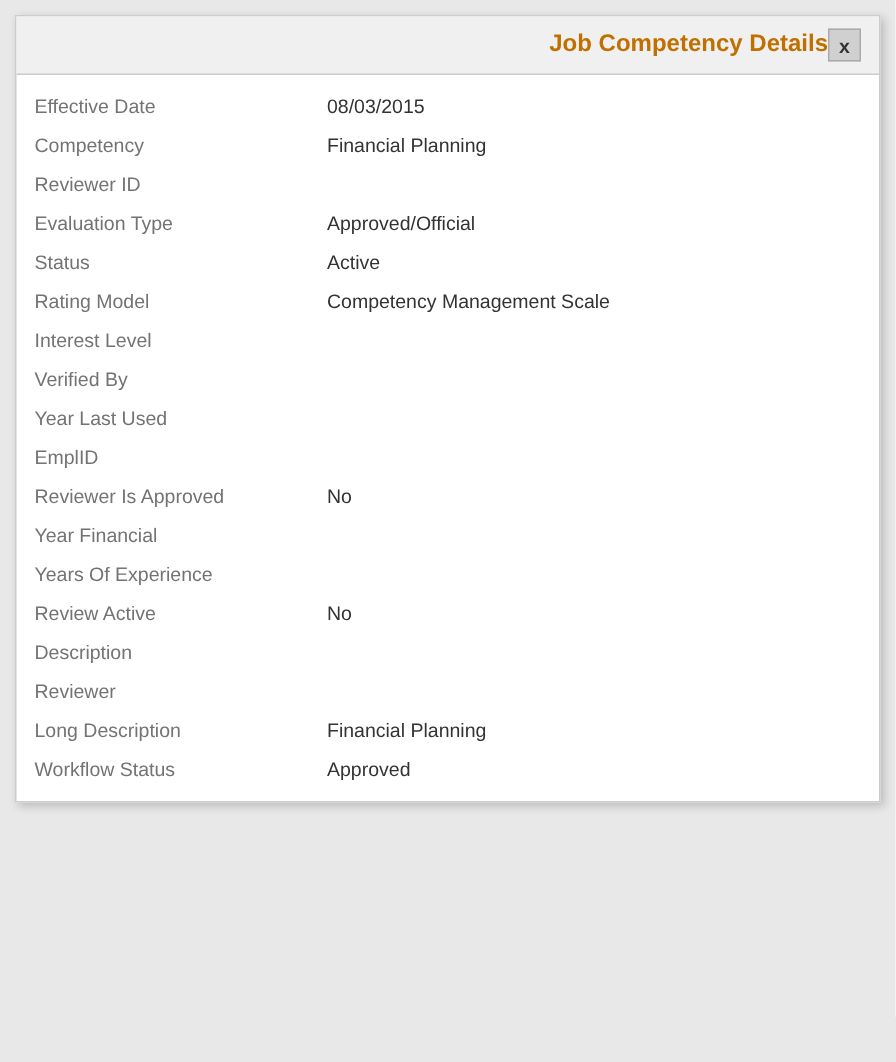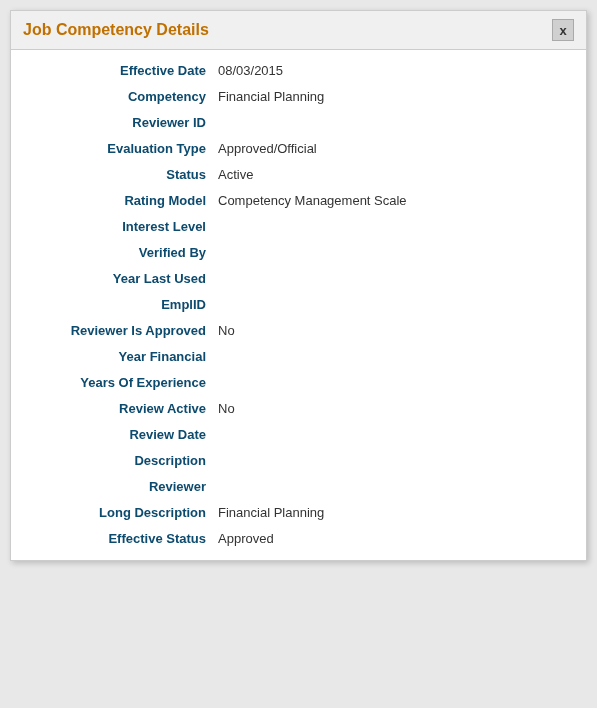--- a/index.html
+++ b/index.html
@@ -23,21 +23,21 @@
       background: #ffffff;
       border: 1px solid #cccccc;
       box-shadow: 2px 2px 6px rgba(0,0,0,0.2);
     }
 
     .dialog-header {
       background: #f0f0f0;
       border-bottom: 1px solid #cccccc;
       padding: 8px 12px;
       display: flex;
-      justify-content: space-between;
+      justify-content: flex-end;
       align-items: center;
     }
 
     .dialog-title {
       color: #c07000;
       font-size: 16px;
       font-weight: bold;
     }
 
     .close-button {
@@ -59,23 +59,22 @@
     }
 
     .field-row {
       display: flex;
       align-items: baseline;
       padding: 5px 12px;
       min-height: 26px;
     }
 
     .field-label {
-      color: #0c4a6e;
-      font-weight: bold;
-      text-align: right;
+      color: #737373;
+      font-weight: normal;
       width: 195px;
       flex-shrink: 0;
       padding-right: 12px;
       font-size: 13px;
     }
 
     .field-value {
       color: #333333;
       font-size: 13px;
     }
@@ -139,33 +138,29 @@
       </div>
       <div class="field-row">
         <span class="field-label">Years Of Experience</span>
         <span class="field-value"></span>
       </div>
       <div class="field-row">
         <span class="field-label">Review Active</span>
         <span class="field-value">No</span>
       </div>
       <div class="field-row">
-        <span class="field-label">Review Date</span>
-        <span class="field-value"></span>
-      </div>
-      <div class="field-row">
         <span class="field-label">Description</span>
         <span class="field-value"></span>
       </div>
       <div class="field-row">
         <span class="field-label">Reviewer</span>
         <span class="field-value"></span>
       </div>
       <div class="field-row">
         <span class="field-label">Long Description</span>
         <span class="field-value">Financial Planning</span>
       </div>
       <div class="field-row">
-        <span class="field-label">Effective Status</span>
+        <span class="field-label">Workflow Status</span>
         <span class="field-value">Approved</span>
       </div>
     </div>
 </div>
 
 </body></html>

